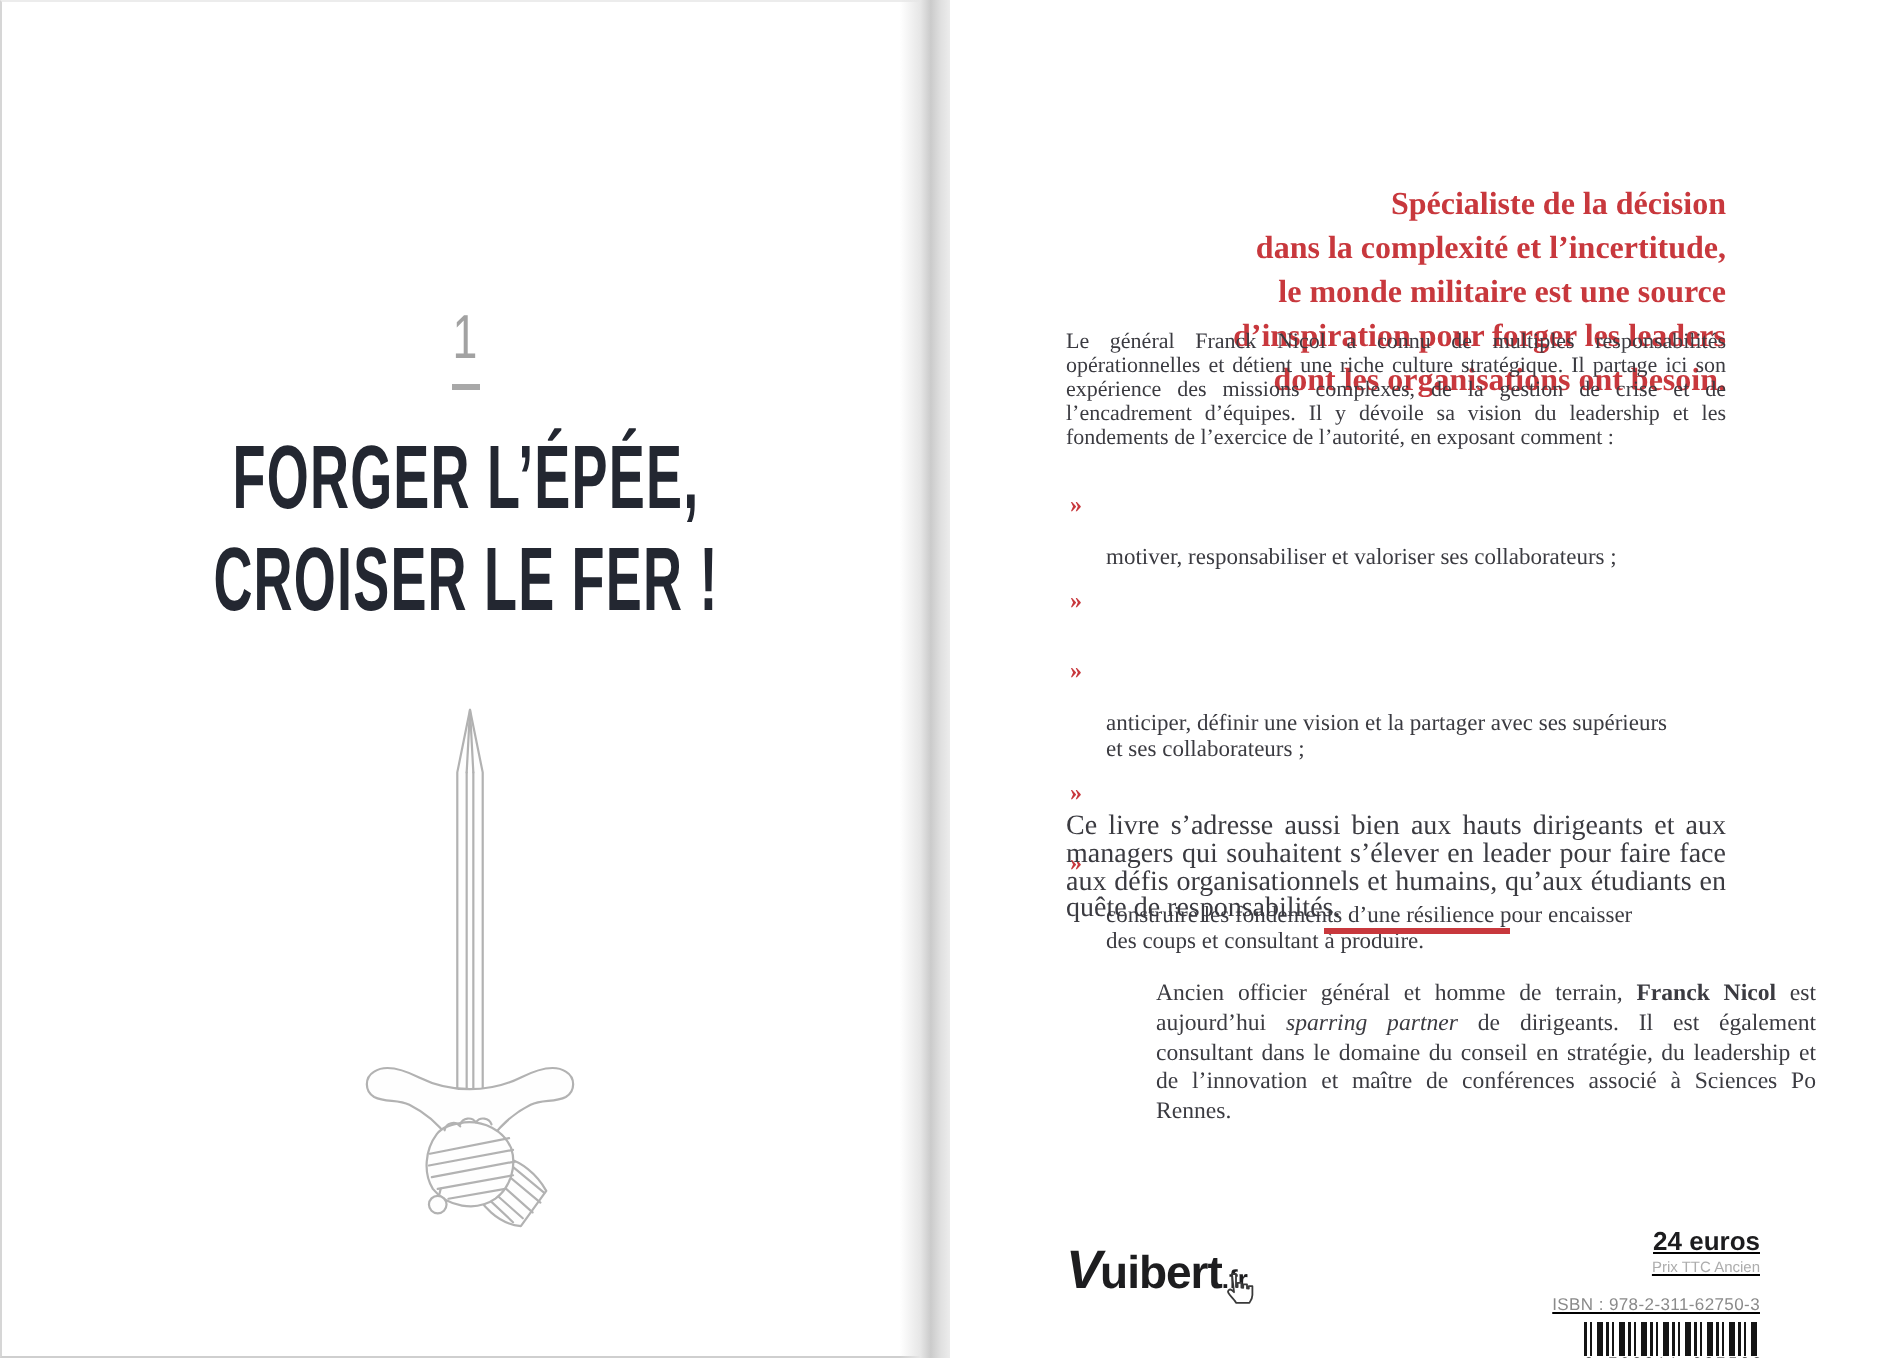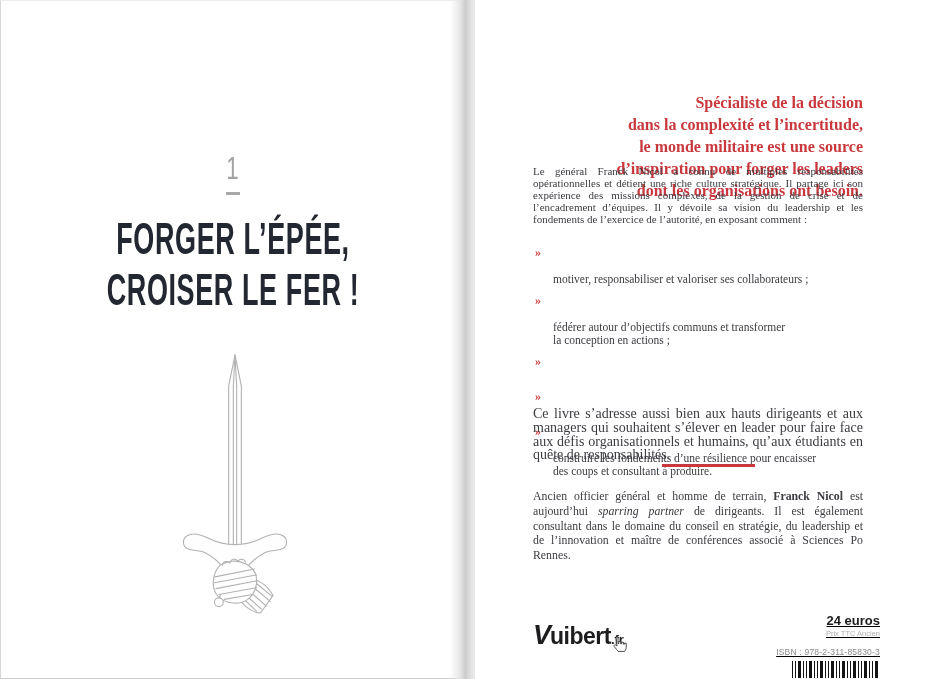--- a/index.html
+++ b/index.html
@@ -64,21 +64,21 @@
   .bullets .marker {
     position:absolute; left:2px; top:-1px; color:#c8383d; font-weight:700; font-size:12px;
   }
   .audience {
     top:407px; text-align:justify; color:#3b3b41;
     font-size:14px; line-height:13.8px;
   }
   .divider { position:absolute; top:464px; left:187px; width:93px; height:3px; background:#c8383d; }
   .bio {
     top:489px; text-align:justify; color:#3b3b41;
-    font-size:11.8px; line-height:14.8px;
+    font-size:11.8px; line-height:14.8px;margin-left:45px;
   }
   .bio .b { font-weight:700; }
   .bio .i { font-style:italic; }
 
   
   .pricing { position:absolute; right:60px; top:613px; width:150px; text-align:right;
              font-family:"Liberation Sans", sans-serif;text-decoration:underline; }
   .price   { font-size:13px; font-weight:700; color:#1c1c1e; }
   .price-note { font-size:7.5px; color:#adadad; margin-top:1px; }
   .isbn    { font-size:8.5px; color:#8a8a8a; margin-top:9px; letter-spacing:.2px; }
@@ -151,46 +151,46 @@
 
     <p class="col intro" style="position:absolute;">Le général Franck Nicol a connu de multiples responsabilités opérationnelles et détient une riche culture stratégique. Il partage ici son expérience des missions complexes, de la gestion de crise et de l’encadrement d’équipes. Il y dévoile sa vision du leadership et les fondements de l’exercice de l’autorité, en exposant comment :</p>
 
     <ul class="col bullets" style="position:absolute;">
       <li>
         <span class="marker">»</span>
         <span>motiver, responsabiliser et valoriser ses collaborateurs ;</span>
       </li>
       <li>
         <span class="marker">»</span>
-        <span>fédérer autour d’objectifs communs et transformer
-la conception en actions ;</span>
-      </li>
-      <li>
-        <span class="marker">»</span>
+      </li>
+      <li>
+        <span class="marker">»</span>
+        <span>anticiper, définir une vision et la partager avec ses supérieurs
+et ses collaborateurs ;</span>
       </li>
       <li>
         <span class="marker">»</span>
       </li>
       <li>
         <span class="marker">»</span>
         <span>construire les fondements d’une résilience pour encaisser
 des coups et consultant à produire.</span>
       </li>
     </ul>
 
     <p class="col audience" style="position:absolute;">Ce livre s’adresse aussi bien aux hauts dirigeants et aux managers qui souhaitent s’élever en leader pour faire face aux défis organisationnels et humains, qu’aux étudiants en quête de responsabilités.</p>
 
     <div class="divider"></div>
 
     <p class="col bio" style="position:absolute;"><span>Ancien officier général et homme de terrain, </span><span class="b">Franck Nicol</span><span> est aujourd’hui </span><span class="i">sparring partner</span><span> de dirigeants. Il est également consultant dans le domaine du conseil en stratégie, du leadership et de l’innovation et maître de conférences associé à Sciences Po Rennes.</span></p>
 
     <div class="pricing">
       <div class="price">24 euros</div>
       <div class="price-note">Prix TTC Ancien</div>
-      <div class="isbn">ISBN : 978-2-311-85830-3</div>
+      <div class="isbn">ISBN : 978-2-311-62750-3</div>
       <div class="barcode">
         <div class="bars"></div>
         <div class="barcode-digits">9 782311 627503</div>
       </div>
     </div>
 
     <div class="publisher">
       <span class="pub-v">V</span><span class="pub-name">uibert</span><span class="pub-tld">.fr</span>
       <svg class="hand-cursor" width="16" height="17" viewBox="0 0 16 17">
         <path d="M5 1 h2 v6.5 l0.8 0.1 v-2.2 h1.9 v2.4 l0.9 0.1 v-1.7 h1.9 v2 l0.9 0.1 v-1.2 h1.8 v4.4

